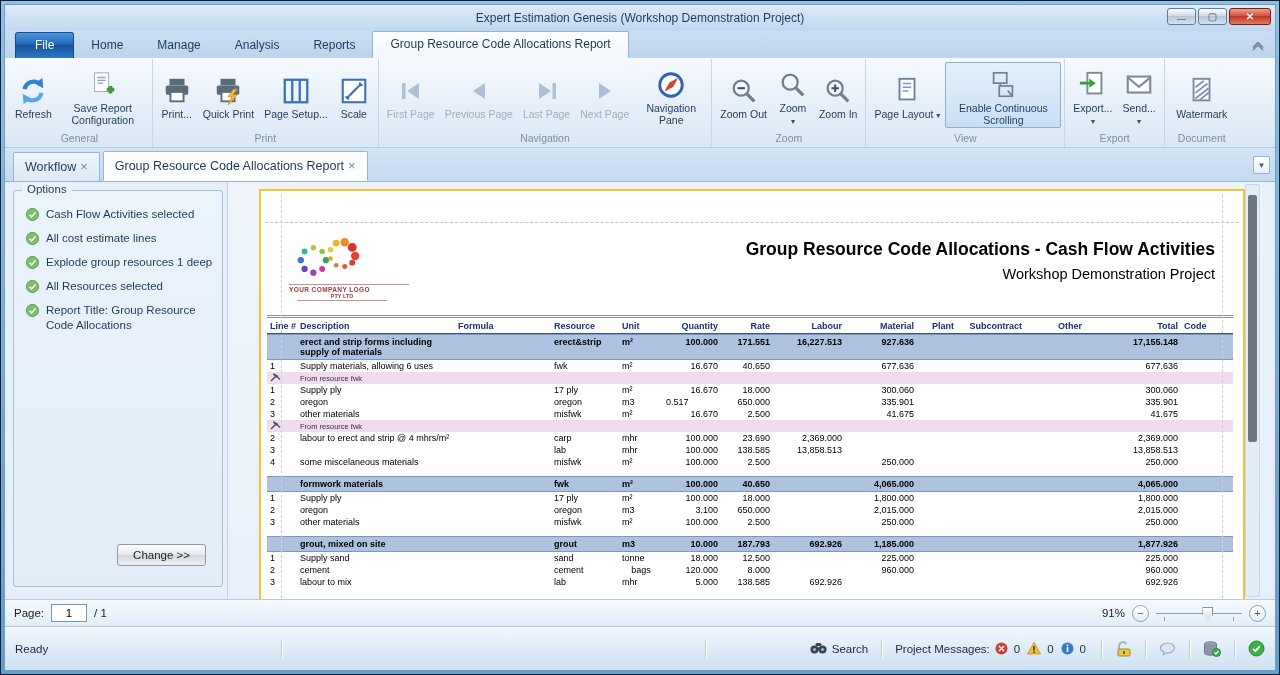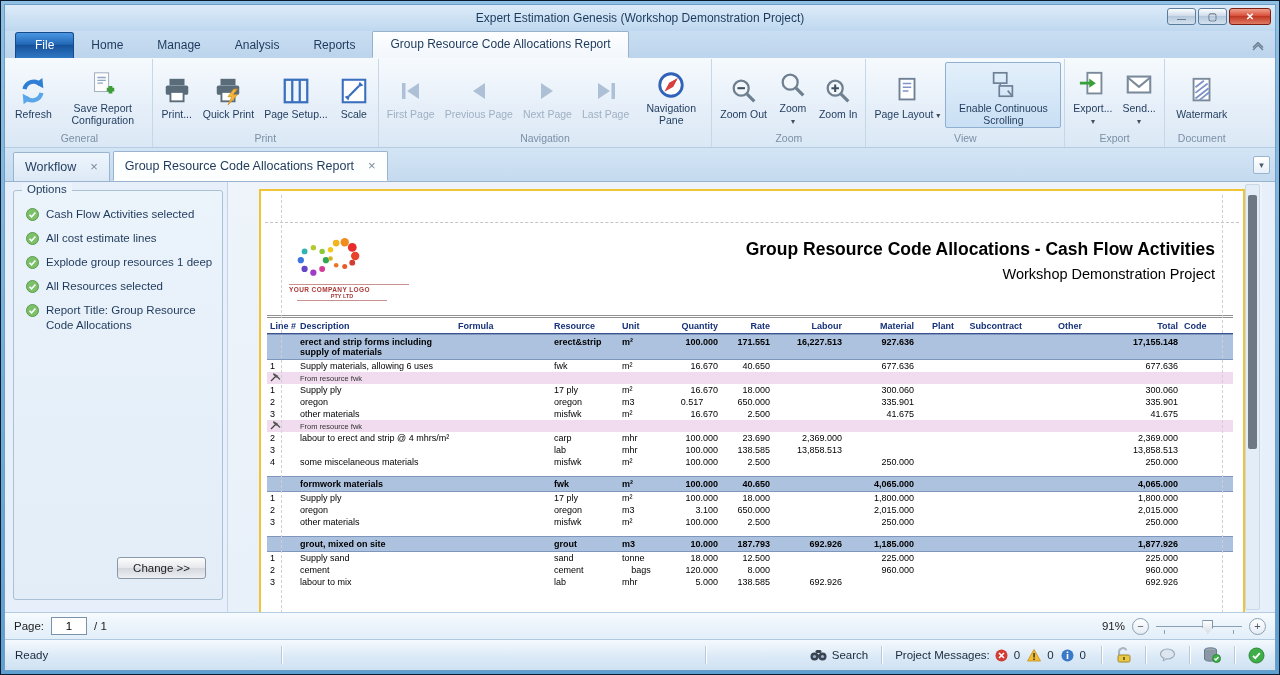--- a/index.html
+++ b/index.html
@@ -32,21 +32,21 @@
   .rbtn{display:flex;flex-direction:column;align-items:center;padding:4px 4px 1px;min-width:42px;font-size:10.5px;color:#1e395b;text-align:center;line-height:1.12;border:1px solid transparent;}
   .rbtn .ric{height:36px;display:flex;align-items:center;justify-content:center;}
   .rbtn.disabled{color:#9fb0c2;}
   .rbtn.activebtn{background:linear-gradient(#e3f0fb,#c9dff4);border:1px solid #8fb0d0;border-radius:2px;}
   .rlabel{font-size:10.5px;color:#7d8fa6;text-align:center;padding:1px 0 3px;}
   .darr::after{content:"▾";font-size:8px;color:#3e4e5e;}
   .darr{line-height:1;}
 
   
   .doctabs{height:34px;background:linear-gradient(#d3e5f5,#c4daee);display:flex;align-items:flex-end;padding:5px 6px 0 8px;gap:3px;position:relative;border-bottom:1px solid #9ab4cf;}
-  .dtab{display:flex;align-items:center;gap:14px;font-size:12.5px;color:#1e395b;padding:6px 11px 7px;border:1px solid #9ab4cf;border-bottom:none;border-radius:2px 2px 0 0;background:linear-gradient(#eef5fc,#dce9f6);}
+  .dtab{display:flex;align-items:center;gap:4px;font-size:12.5px;color:#1e395b;padding:6px 11px 7px;border:1px solid #9ab4cf;border-bottom:none;border-radius:2px 2px 0 0;background:linear-gradient(#eef5fc,#dce9f6);}
   .dtab.active{background:#fdfefe;border-bottom:1px solid #fdfefe;}
   .closex::after{content:"×";color:#7a8a9a;font-size:13px;}
   .doc-dd{position:absolute;right:5px;top:8px;width:17px;height:18px;border:1px solid #9ab4cf;border-radius:2px;background:linear-gradient(#fff,#e8f0f8);display:flex;align-items:center;justify-content:center;}
   .doc-dd::after{content:"▾";font-size:9px;color:#4a5a6a;}
 
   
   .main{flex:1;display:flex;min-height:0;background:#e6effa;padding-right:13px;}
   .sidepanel{width:222px;position:relative;flex-shrink:0;}
   .groupbox{position:absolute;left:8px;right:4px;top:8px;bottom:12px;border:1px solid #aac0d4;border-radius:3px;background:linear-gradient(#ebf3fb,#e2edf8);}
   .gb-title{position:absolute;top:-8px;left:8px;padding:0 5px;font-size:11.5px;color:#1e395b;background:#ebf3fb;}
@@ -86,21 +86,21 @@
   .pagebar{height:27px;background:linear-gradient(#f5fafd,#e2eef9);border-top:1px solid #b6cce2;display:flex;align-items:center;padding:0 9px;font-size:11.5px;color:#222;}
   .pageinput{width:36px;height:18px;border:1px solid #7a93ab;text-align:center;font-size:11.5px;margin:0 7px;background:#fff;}
   .zoomctl{margin-left:auto;display:flex;align-items:center;gap:7px;}
   .zbtn{width:17px;height:17px;border-radius:50%;border:1px solid #8aa0b4;background:linear-gradient(#fff,#e4ecf4);display:flex;align-items:center;justify-content:center;font-size:11px;color:#4a5a6a;line-height:1;}
   .ztrack{position:relative;width:86px;height:17px;}
   .ztrack::before{content:"";position:absolute;left:0;right:0;top:8px;border-top:1px solid #8aa0b4;}
   .ztick{position:absolute;top:12px;width:1px;height:4px;background:#8aa0b4;}
   .zthumb{position:absolute;left:54%;top:2px;width:11px;height:14px;background:linear-gradient(#fdfdfd,#d8dee6);border:1px solid #7d93aa;clip-path:polygon(0 0,100% 0,100% 58%,50% 100%,0 58%);}
 
   
-  .statusbar{height:31px;background:linear-gradient(#f4f9fd,#dceaf7 55%,#cfe1f2);border-top:1px solid #b0c8de;display:flex;align-items:center;padding:0 10px;font-size:11.5px;color:#1a2a3a;}
+  .statusbar{height:44px;background:linear-gradient(#f4f9fd,#dceaf7 55%,#cfe1f2);border-top:1px solid #b0c8de;display:flex;align-items:center;padding:0 10px;font-size:11.5px;color:#1a2a3a;}
   .sep{width:1px;height:18px;background:#b8cada;margin:0 8px;box-shadow:1px 0 0 #fff;}
   .sb-left{width:275px;display:flex;align-items:center;justify-content:space-between;}
   .sb-mid{flex:1;display:flex;}
   .sb-right{display:flex;align-items:center;gap:5px;}
   .msgcount{font-size:11.5px;margin:0 2px 0 1px;}
   .sb-ico{display:flex;align-items:center;}
 </style>
 </head>
 <body>
 
@@ -219,33 +219,33 @@
           <span class="ric">
                 <svg width="26" height="24" viewBox="0 0 26 24">
                   <polygon points="19,4 7,12 19,20" fill="#aec0d6"></polygon>
                 </svg>
               </span>
           <span>Previous Page</span>
         </div>
         <div class="rbtn disabled">
           <span class="ric">
                 <svg width="26" height="24" viewBox="0 0 26 24">
-                  <polygon points="7,4 19,12 7,20" fill="#aec0d6"></polygon>
-                </svg>
-              </span>
-          <span>Next Page</span>
-        </div>
-        <div class="rbtn disabled">
-          <span class="ric">
-                <svg width="26" height="24" viewBox="0 0 26 24">
                   <polygon points="5,4 17,12 5,20" fill="#aec0d6"></polygon>
                   <rect x="18.5" y="4" width="3.5" height="16" fill="#aec0d6"></rect>
                 </svg>
               </span>
           <span>Last Page</span>
+        </div>
+        <div class="rbtn disabled">
+          <span class="ric">
+                <svg width="26" height="24" viewBox="0 0 26 24">
+                  <polygon points="7,4 19,12 7,20" fill="#aec0d6"></polygon>
+                </svg>
+              </span>
+          <span>Next Page</span>
         </div>
         <div class="rbtn" style="width:74px">
           <span class="ric">
                 <svg width="30" height="30" viewBox="0 0 32 32">
                   <circle cx="16" cy="16" r="12" fill="#fff" stroke="#2f62b8" stroke-width="3"></circle>
                   <polygon points="16,6 19,16 16,26 13,16" fill="#d84040" transform="rotate(45 16 16)"></polygon>
                   <polygon points="16,6 19,16 13,16" fill="#d84040" transform="rotate(45 16 16)"></polygon>
                 </svg>
               </span>
           <span>Navigation Pane</span>
@@ -526,21 +526,21 @@
                   <span class="cell" style="width: 60px; text-align: right;"></span>
                   <span class="cell" style="width: 96px; text-align: right;">300.060</span>
                   <span class="cell" style="width: 40px; text-align: left;"></span>
                 </div>
                 <div class="trow detail">
                   <span class="cell" style="width: 30px; text-align: left;">2</span>
                   <span class="cell wrap" style="width: 158px; text-align: left;">oregon</span>
                   <span class="cell" style="width: 96px; text-align: left;"></span>
                   <span class="cell" style="width: 68px; text-align: left;">oregon</span>
                   <span class="cell" style="width: 44px; text-align: left;">m3</span>
-                  <span class="cell" style="width: 58px; text-align: center;">0.517</span>
+                  <span class="cell" style="width: 58px; text-align: left;">0.517</span>
                   <span class="cell" style="width: 52px; text-align: right;">650.000</span>
                   <span class="cell" style="width: 72px; text-align: right;"></span>
                   <span class="cell" style="width: 72px; text-align: right;">335.901</span>
                   <span class="cell" style="width: 40px; text-align: right;"></span>
                   <span class="cell" style="width: 68px; text-align: right;"></span>
                   <span class="cell" style="width: 60px; text-align: right;"></span>
                   <span class="cell" style="width: 96px; text-align: right;">335.901</span>
                   <span class="cell" style="width: 40px; text-align: left;"></span>
                 </div>
                 <div class="trow detail">

